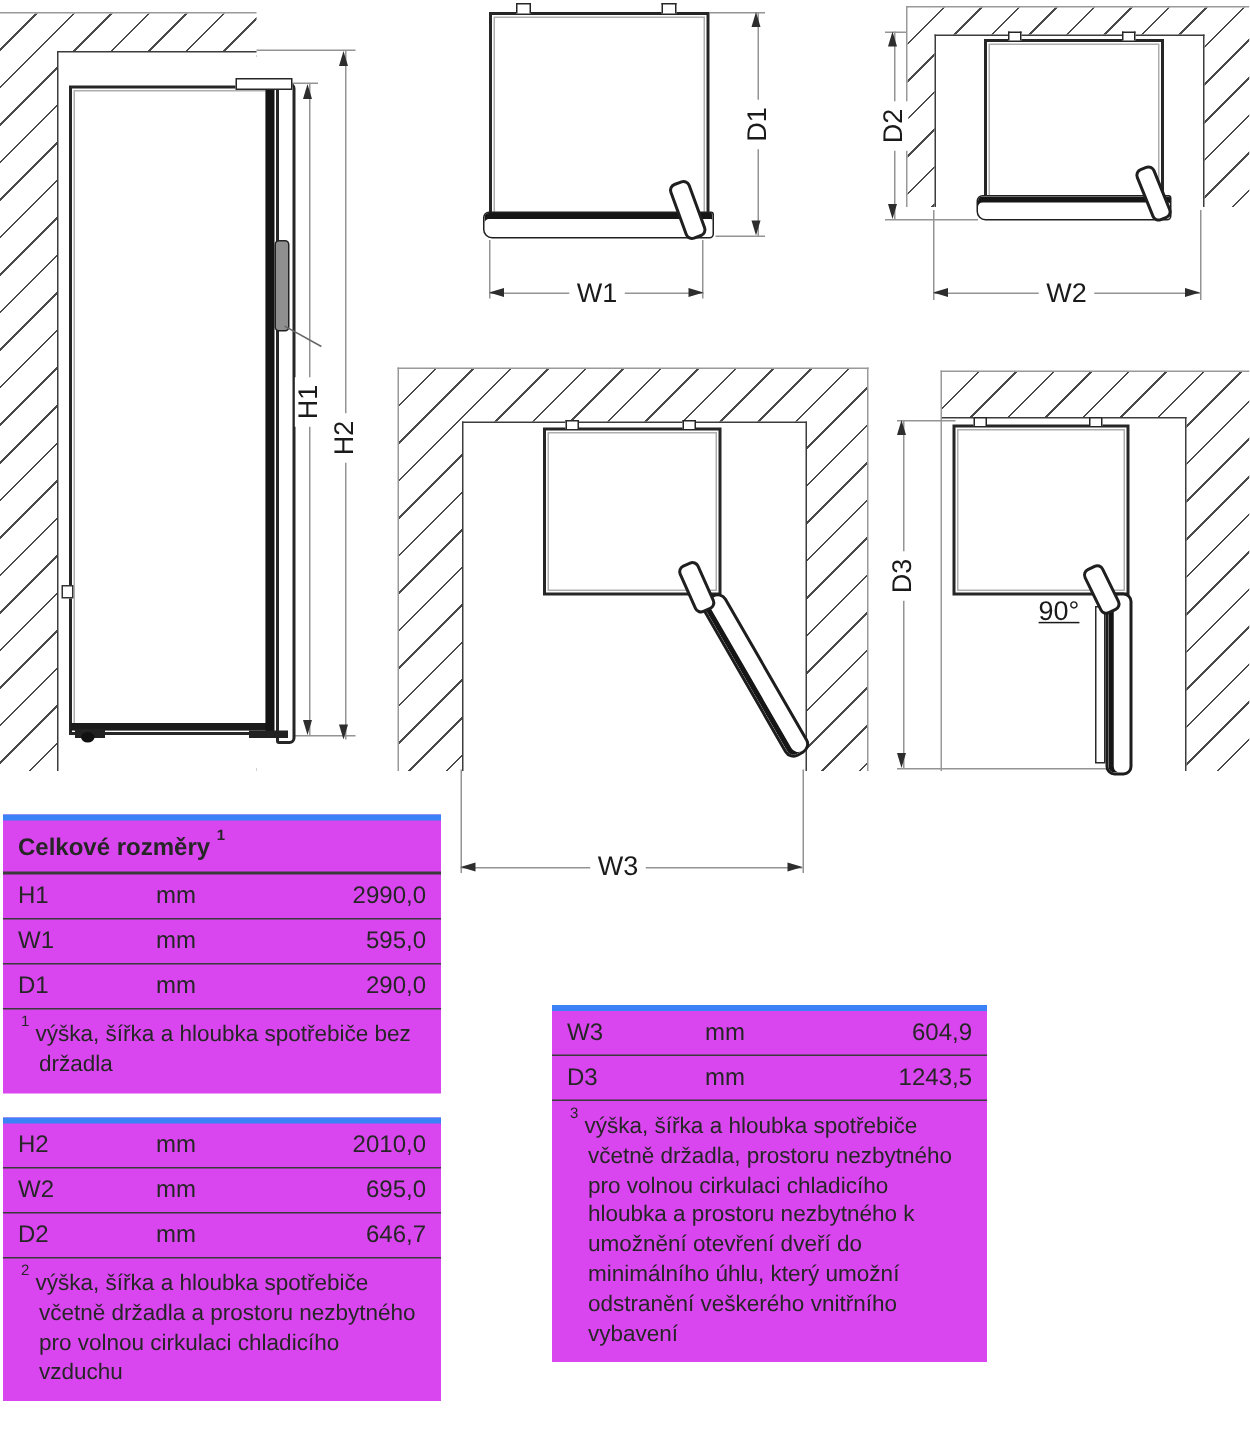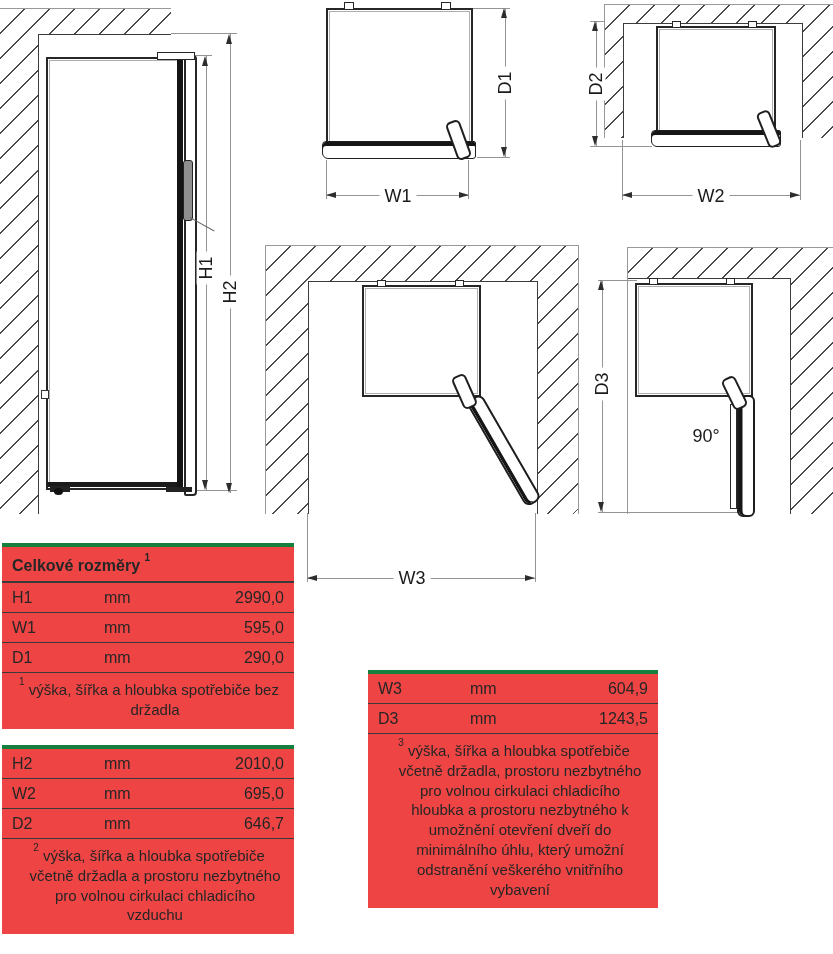--- a/index.html
+++ b/index.html
@@ -24,27 +24,27 @@
   
   .cab{position:absolute;background:#fff;border:2px solid #262626;z-index:2;}
   .cab::after{content:"";position:absolute;inset:1px;border:1px solid #aeaeae;}
   .tab{position:absolute;width:8px;height:6px;background:#fff;border:1.5px solid #262626;border-bottom:none;z-index:2;}
   .doorbar{position:absolute;background:#fff;border:1.5px solid #1f1f1f;box-shadow:inset 0 4px 0 #161616;
            border-radius:4px 2px 3px 6px;z-index:4;}
   .handle{position:absolute;background:#fff;border:2px solid #1f1f1f;border-radius:5px;z-index:6;}
   .dooropen{position:absolute;background:#fff;border:2px solid #1d1d1d;border-radius:7px;
             box-shadow:inset 3.5px 0 0 #161616;z-index:5;}
   
-  .tbl{position:absolute;background:#ef4444;border-top:4px solid #15803d;color:#262626;}
+  .tbl{position:absolute;background:#d946ef;border-top:4px solid #3b82f6;color:#262626;}
   .tbl-h{font-weight:bold;font-size:16px;padding:4px 10px 5px;border-bottom:2px solid #3a3a3a;line-height:21px;}
   .tr{display:flex;font-size:16px;padding:5px 10px;border-bottom:1.5px solid #3a3a3a;line-height:19px;}
   .tr .k{width:92px;}
   .tr .u{width:70px;}
   .tr .v{flex:1;text-align:right;}
-  .fn{font-size:15px;line-height:1.32;padding:6px 10px 9px 24px;text-indent:-12px;text-align:center;}
+  .fn{font-size:15px;line-height:1.32;padding:6px 10px 9px 24px;text-indent:-12px;}
   sup{font-size:10px;position:relative;top:-4px;}
 </style>
 </head>
 <body>
 
 <div class="canvas">
 
   <div>
     <div class="hatch" style="left:0;top:8px;width:171px;height:505px;border-top:1px solid #999;">
       <div class="hwhite" style="left:38px;top:25px;right:0;bottom:0;border-left:1px solid #3c3c3c;border-top:1px solid #3c3c3c;"></div>
@@ -143,21 +143,21 @@
     <div class="tab" style="left:726px;top:278px;width:7px;height:5px;"></div>
     <div class="dooropen" style="left:737px;top:395px;width:14px;height:118px;border-radius:6px;"></div>
     <div style="position:absolute;left:730px;top:404px;width:5px;height:103px;border:1px solid #2a2a2a;background:#fff;z-index:4;"></div>
     <div class="handle" style="left:727px;top:376px;width:11px;height:30px;transform:rotate(-26deg);"></div>
     <div class="lh" style="left:598px;top:280px;width:39px;"></div>
     <div class="lh" style="left:598px;top:512px;width:152px;"></div>
     <div class="lv" style="left:602px;top:280px;height:232px;"></div>
     <div class="ar up" style="left:598px;top:280px;"></div>
     <div class="ar dn" style="left:598px;top:502px;"></div>
     <div class="dlab rot" style="left:602px;top:384px;">D3</div>
-    <div class="dlab" style="left:706px;top:436px;">90°</div>
+    <div class="dlab" style="left:706px;top:408px;text-decoration:underline;">90°</div>
   </div>
 
   <div class="tbl" style="left:2px;top:543px;width:292px;">
     <div class="tbl-h">
       <span>Celkové rozměry</span>
       <sup>1</sup>
     </div>
     <div class="tr">
       <span class="k">H1</span>
       <span class="u">mm</span>

